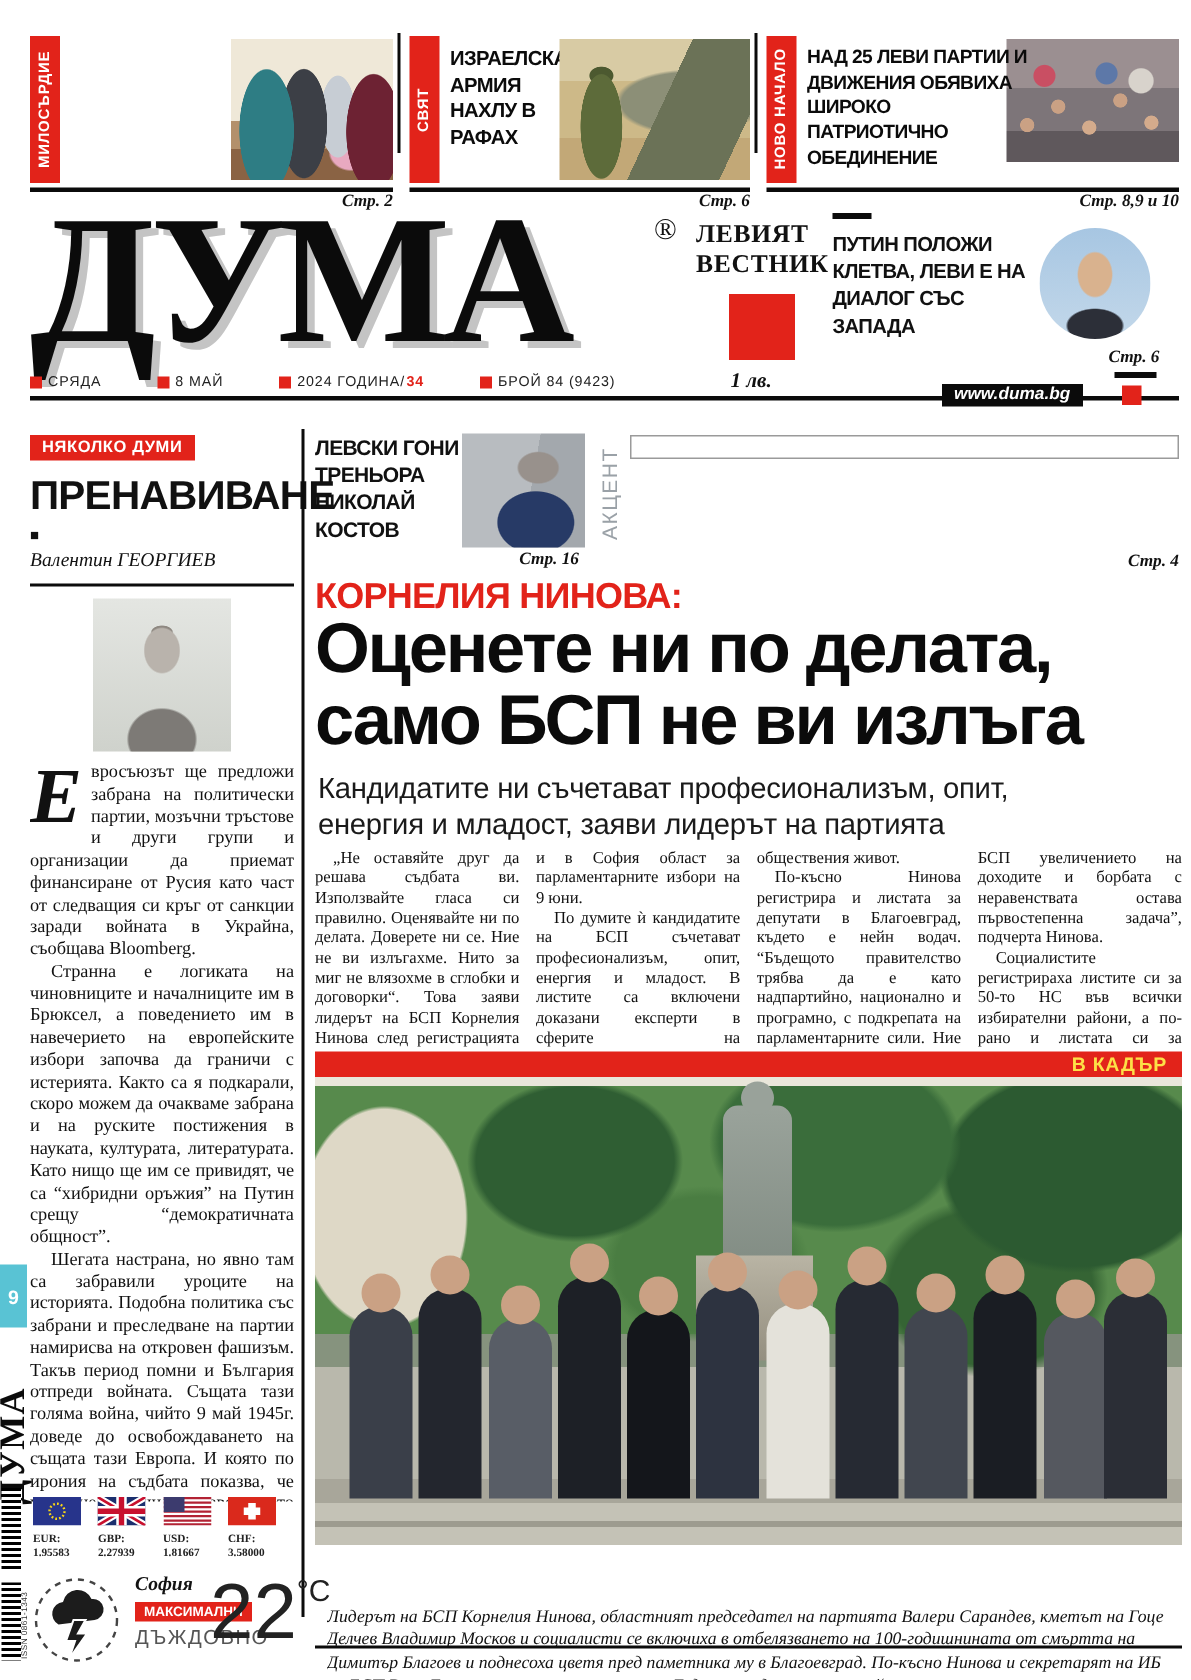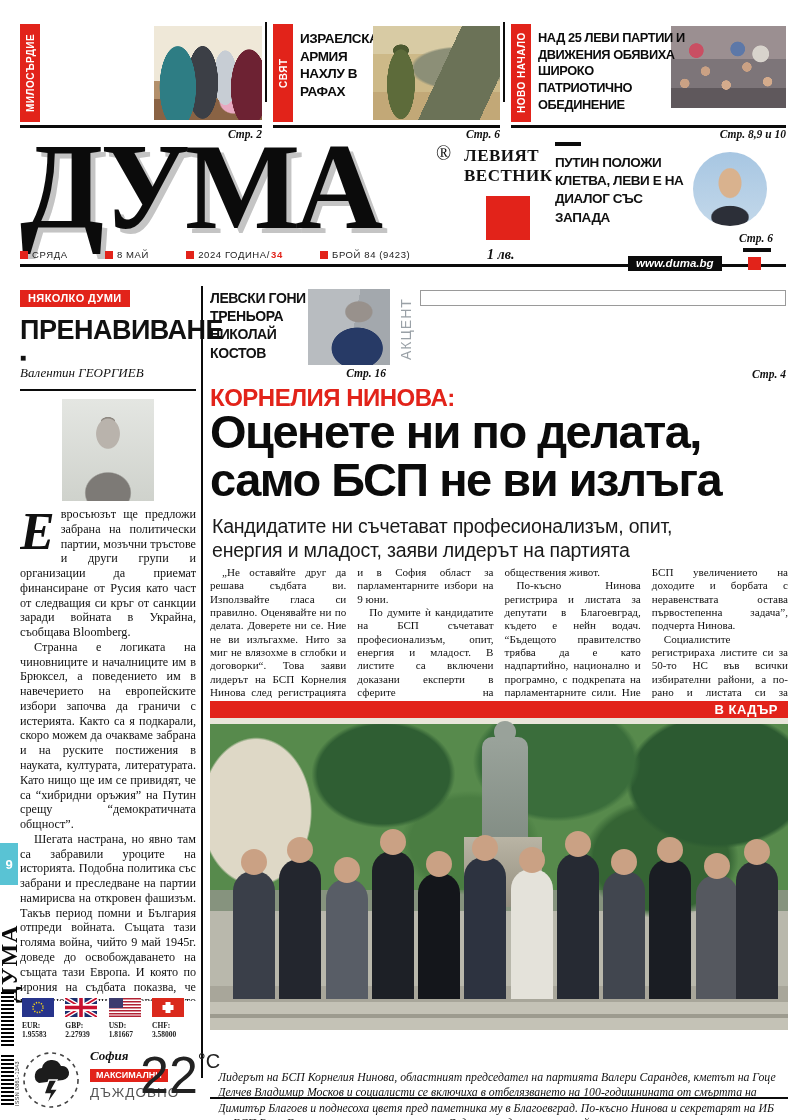--- a/index.html
+++ b/index.html
@@ -122,21 +122,21 @@
   .ak-text { font-style:italic; font-size:11.8px; line-height:1.25; text-align:justify; margin-top:4px; }
 
   
   .kicker { color:#e2231a; font-size:24px; letter-spacing:-.5px; }
   .headline { font-size:47px; line-height:1.02; letter-spacing:-1.5px; color:#0b0b0b; }
   .subhead { font-family:"Liberation Sans",sans-serif; font-size:19.5px; line-height:1.25; letter-spacing:-.2px; color:#1a1a1a; }
   .cols { display:flex; gap:11px; overflow:hidden; }
   .col { flex:1; font-size:11.1px; line-height:1.2; text-align:justify; }
   .col p { text-indent:12px; margin:0; }
   .col p.first { text-indent:12px; }
-  .vk-bar { background:#e2231a; color:#ffffff; font-family:"Liberation Sans",sans-serif;
+  .vk-bar { background:#e2231a; color:#fde047; font-family:"Liberation Sans",sans-serif;
     font-weight:700; font-size:13px; display:flex; align-items:center; justify-content:flex-end;
     padding-right:10px; letter-spacing:.5px; }
   .caption { font-style:italic; font-size:11.8px; line-height:1.3;margin-top:36px; }
 
   
   .pageno { background:#59c3d4; color:#fff; font-family:"Liberation Sans",sans-serif;
     font-weight:700; font-size:13px; display:flex; align-items:center; justify-content:center; }
   .vlogo { font-family:"Liberation Serif",serif; font-weight:700; font-size:24px; letter-spacing:1px;
     writing-mode:vertical-rl; transform:rotate(180deg); color:#0b0b0b; }
   .barcode { background:repeating-linear-gradient(#000 0 2px, #fff 2px 4px); }

